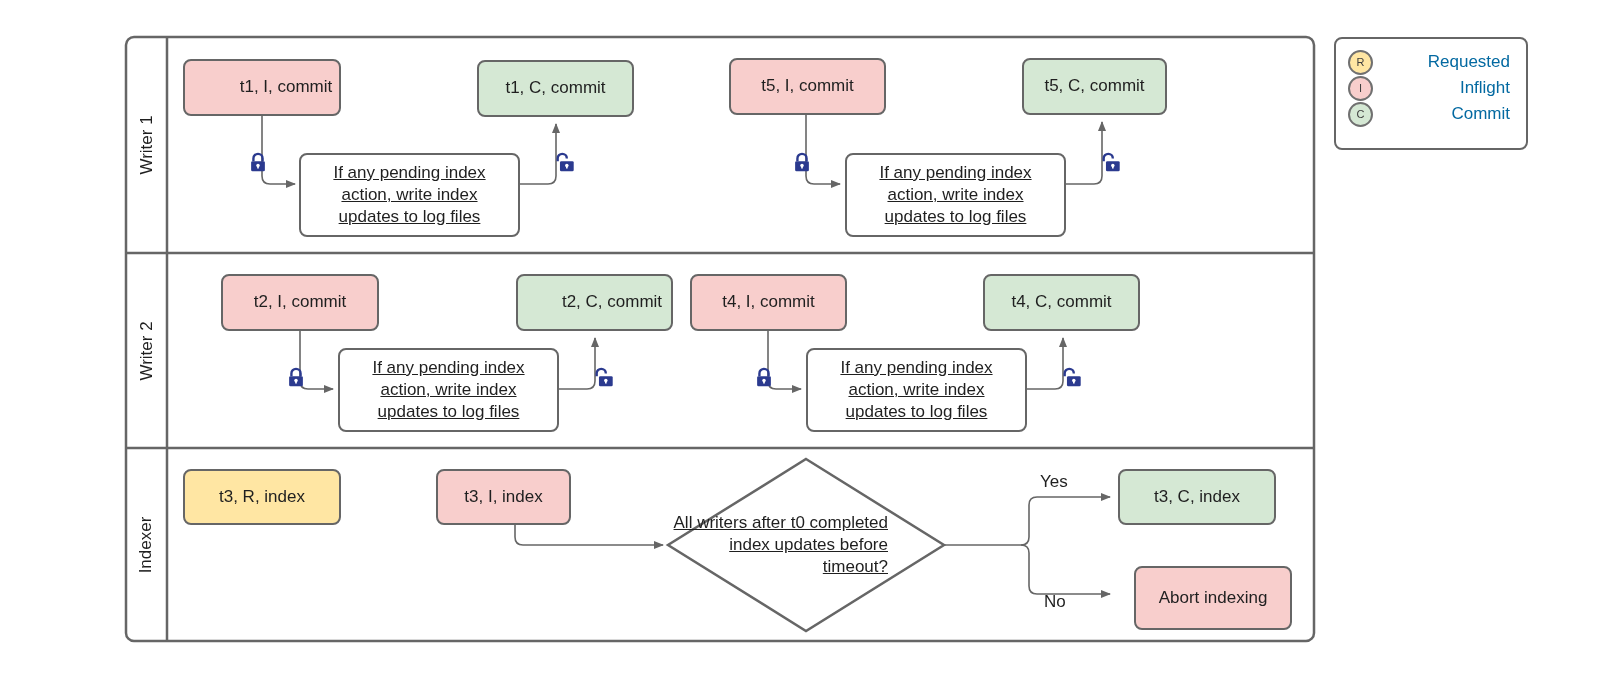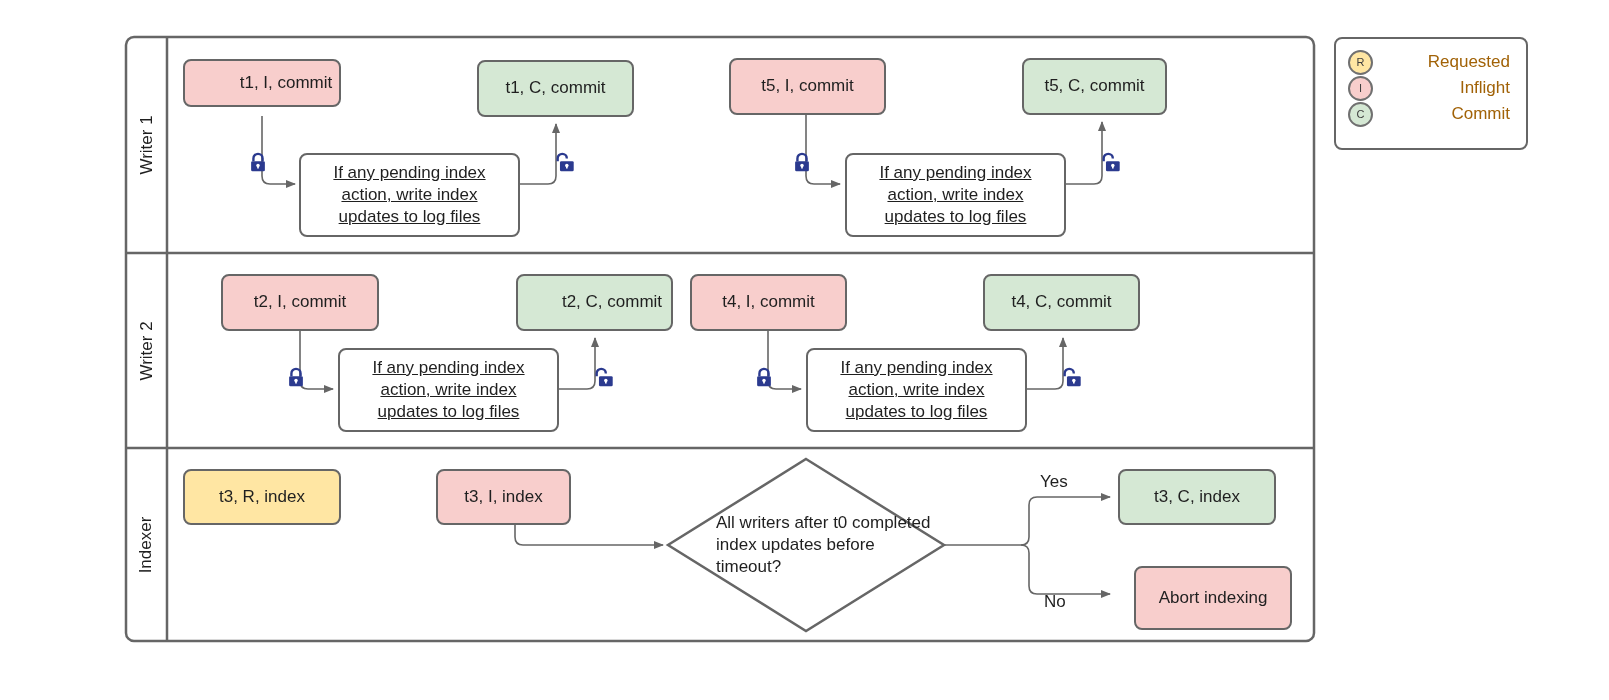--- a/index.html
+++ b/index.html
@@ -25,21 +25,21 @@
 
   .legend{position:absolute;box-sizing:border-box;border:2px solid #666666;border-radius:8px;
           background:#ffffff;padding:10px 16px 10px 12px;}
   .legend-row{display:flex;align-items:center;gap:10px;height:26px;}
   .legend-badge{width:21px;height:21px;border-radius:50%;border:2px solid #707070;
                 display:flex;align-items:center;justify-content:center;
                 font-size:11px;color:#3c3c3c;flex:0 0 auto;}
   .legend-badge.r{background:#ffe6a3;}
   .legend-badge.i{background:#f8cecc;}
   .legend-badge.c{background:#d5e8d4;}
-  .legend-text{font-size:17px;color:#a16207;flex:1 1 auto;text-align:right;}
+  .legend-text{font-size:17px;color:#0369a1;flex:1 1 auto;text-align:right;}
 
   .lock{position:absolute;width:22px;height:22px;}
 </style>
 </head>
 <body>
 
 <div id="stage">
 
   <svg class="layer" viewBox="0 0 1609 700">
     <defs>
@@ -79,21 +79,21 @@
   <div class="lane-label" style="left:126px;top:37px;width:41px;height:216px;">
     <span>Writer 1</span>
   </div>
   <div class="lane-label" style="left:126px;top:253px;width:41px;height:195px;">
     <span>Writer 2</span>
   </div>
   <div class="lane-label" style="left:126px;top:448px;width:41px;height:193px;">
     <span>Indexer</span>
   </div>
 
-  <div class="node inflight" style="left:183px;top:59px;width:158px;height:48px;padding-left:48px;">t1, I, commit</div>
+  <div class="node inflight" style="left:183px;top:59px;width:158px;height:57px;padding-left:48px;">t1, I, commit</div>
 
   <div class="node commit" style="left:477px;top:60px;width:157px;height:57px;">t1, C, commit</div>
 
   <div class="node plain" style="left:299px;top:153px;width:221px;height:84px;">If any pending index action, write index updates to log files</div>
 
   <div class="node inflight" style="left:729px;top:58px;width:157px;height:57px;">t5, I, commit</div>
 
   <div class="node commit" style="left:1022px;top:58px;width:145px;height:57px;">t5, C, commit</div>
 
   <div class="node plain" style="left:845px;top:153px;width:221px;height:84px;">If any pending index action, write index updates to log files</div>
@@ -107,23 +107,23 @@
   <div class="node inflight" style="left:690px;top:274px;width:157px;height:57px;">t4, I, commit</div>
 
   <div class="node commit" style="left:983px;top:274px;width:157px;height:57px;">t4, C, commit</div>
 
   <div class="node plain" style="left:806px;top:348px;width:221px;height:84px;">If any pending index action, write index updates to log files</div>
 
   <div class="node request" style="left:183px;top:469px;width:158px;height:56px;">t3, R, index</div>
 
   <div class="node inflight" style="left:436px;top:469px;width:135px;height:56px;">t3, I, index</div>
 
-  <div style="position:absolute;left:716px;top:505px;width:228px;height:80px;
-              display:flex;align-items:center;justify-content:center;text-align:left;
-              font-size:17px;line-height:1.3;color:#1f1f1f;">All writers after t0 completed index updates before timeout?</div>
+  <div style="position:absolute;left:660px;top:505px;width:228px;height:80px;
+              display:flex;align-items:center;justify-content:center;text-align:right;
+              font-size:17px;line-height:1.3;color:#1f1f1f;text-decoration:underline;">All writers after t0 completed index updates before timeout?</div>
 
   <div class="edge-label" style="left:1040px;top:472px;">Yes</div>
 
   <div class="edge-label" style="left:1044px;top:592px;">No</div>
 
   <div class="node commit" style="left:1118px;top:469px;width:158px;height:56px;">t3, C, index</div>
 
   <div class="node inflight" style="left:1134px;top:566px;width:158px;height:64px;">Abort indexing</div>
 
   <div class="lock" style="left:247px;top:152px;">

